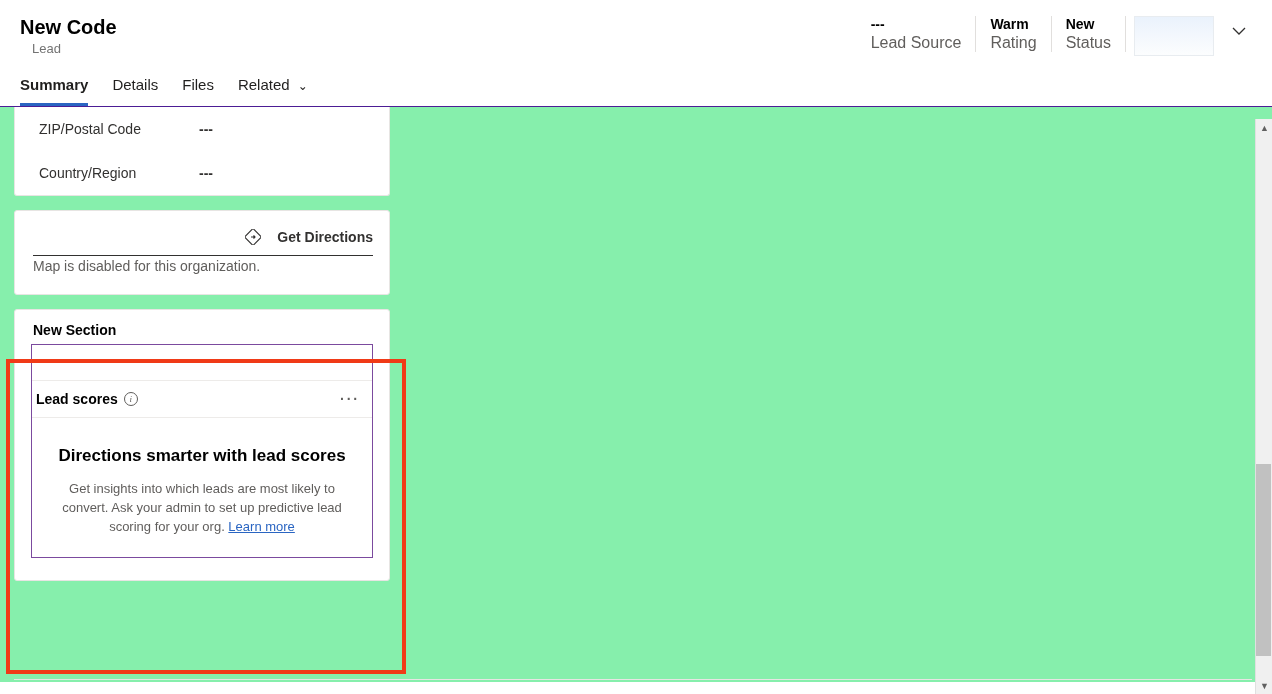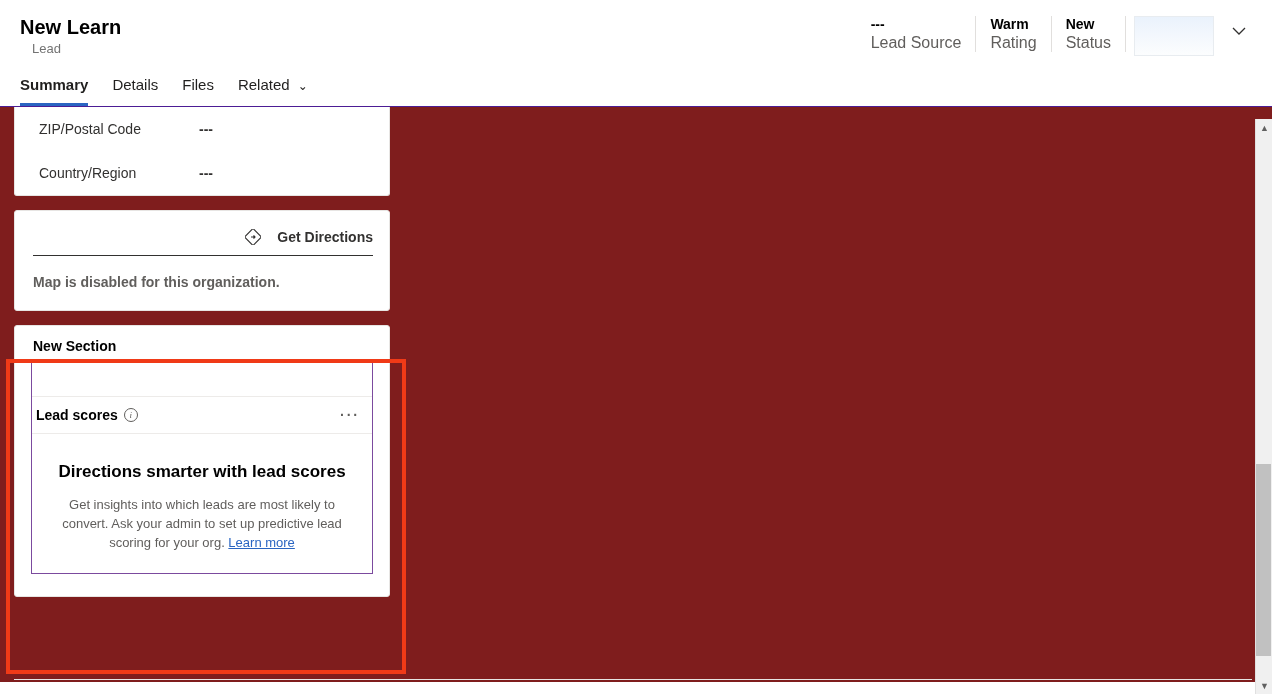--- a/index.html
+++ b/index.html
@@ -18,33 +18,33 @@
 .thumb { width: 80px; height: 40px; background: linear-gradient(180deg, #eaf2fc 0%, #fcfdfe 100%); border: 1px solid #e8ecf0; margin-left: 8px; }
 .chevron-btn { width: 26px; height: 26px; margin-left: 12px; display: flex; align-items: center; justify-content: center; cursor: pointer; margin-top: 2px;}
 
 
 .tabs { display: flex; gap: 24px; padding: 16px 20px 0 20px; border-bottom: 1px solid #4c1d95; }
 .tab { font-size: 15px; padding-bottom: 10px; cursor: pointer; color: #201f1e; }
 .tab.active { font-weight: 600; border-bottom: 3px solid #2a65c2; }
 .tab .chev { margin-left: 4px; font-size: 12px; }
 
 
-.content { position: relative; padding: 0 10px; height: 575px; background: #7f1d1d; }
+.content { position: relative; padding: 0 10px; height: 575px; background: #86efac; }
 .col { width: 376px; position: absolute; left: 14px; top: 0; }
 
 .card { background: #fff; border: 1px solid #e7e5e3; border-radius: 3px; margin-bottom: 14px; }
 
 .field-row { display: flex; padding: 14px 24px; }
 .field-label { width: 160px; font-size: 14px; color: #323130; }
 .field-value { font-size: 14px; color: #323130; font-weight: 600; }
 
 .directions-card { padding: 18px 16px 20px 18px; }
 .directions-link { display: flex; align-items: center; justify-content: flex-end; gap: 16px; padding-bottom: 10px; border-bottom: 1px solid #323130; color: #323130; font-weight: 600; font-size: 14px; cursor: pointer; }
 .dir-icon { width: 16px; height: 16px; }
-.map-disabled { font-size: 14px; color: #605e5c; font-weight: 700; margin-top: 18px; }
+.map-disabled { font-size: 14px; color: #605e5c; font-weight: 400; margin-top: 2px; }
 
 
 .highlight-box { border: 4px solid #f03a17; position: absolute; left: 6px; top: 252px; width: 400px; height: 315px; pointer-events: none; }
 
 .new-section-card { padding: 12px 0 22px 0; position: relative; top: 0; }
 .section-title { font-size: 14px; font-weight: 600; padding: 0 18px 6px 18px; color: #000;}
 .inner-box { border: 1px solid #7b4a9e; margin: 0 16px; }
 .inner-blank { height: 36px; border-bottom: 1px solid #edebe9; }
 .lead-score-row { display: flex; align-items: center; padding: 10px 12px 10px 0; border-bottom: 1px solid #edebe9; }
 .ls-label { font-weight: 600; font-size: 14px; color: #000; padding-left: 4px;}
@@ -61,21 +61,21 @@
 .scroll-thumb { position: absolute; right: 1px; width: 15px; background: #c1c1c1; top: 345px; height: 192px; }
 .scroll-arrow.bottom { position: absolute; bottom: 0; }
 
 .bottom-hr { position: absolute; left:14px; bottom:2px; right:20px; height:1px; background:#e7e5e3;}
 </style>
 </head>
 <body>
 
 <div class="header">
   <div class="header-left">
-    <div class="title">New Learn</div>
+    <div class="title">New Code</div>
     <div class="subtitle">Lead</div>
   </div>
   <div class="header-right">
     <div class="header-stat">
       <div class="stat-value">---</div>
       <div class="stat-label">Lead Source</div>
     </div>
     <div class="header-stat">
       <div class="stat-value">Warm</div>
       <div class="stat-label">Rating</div>

